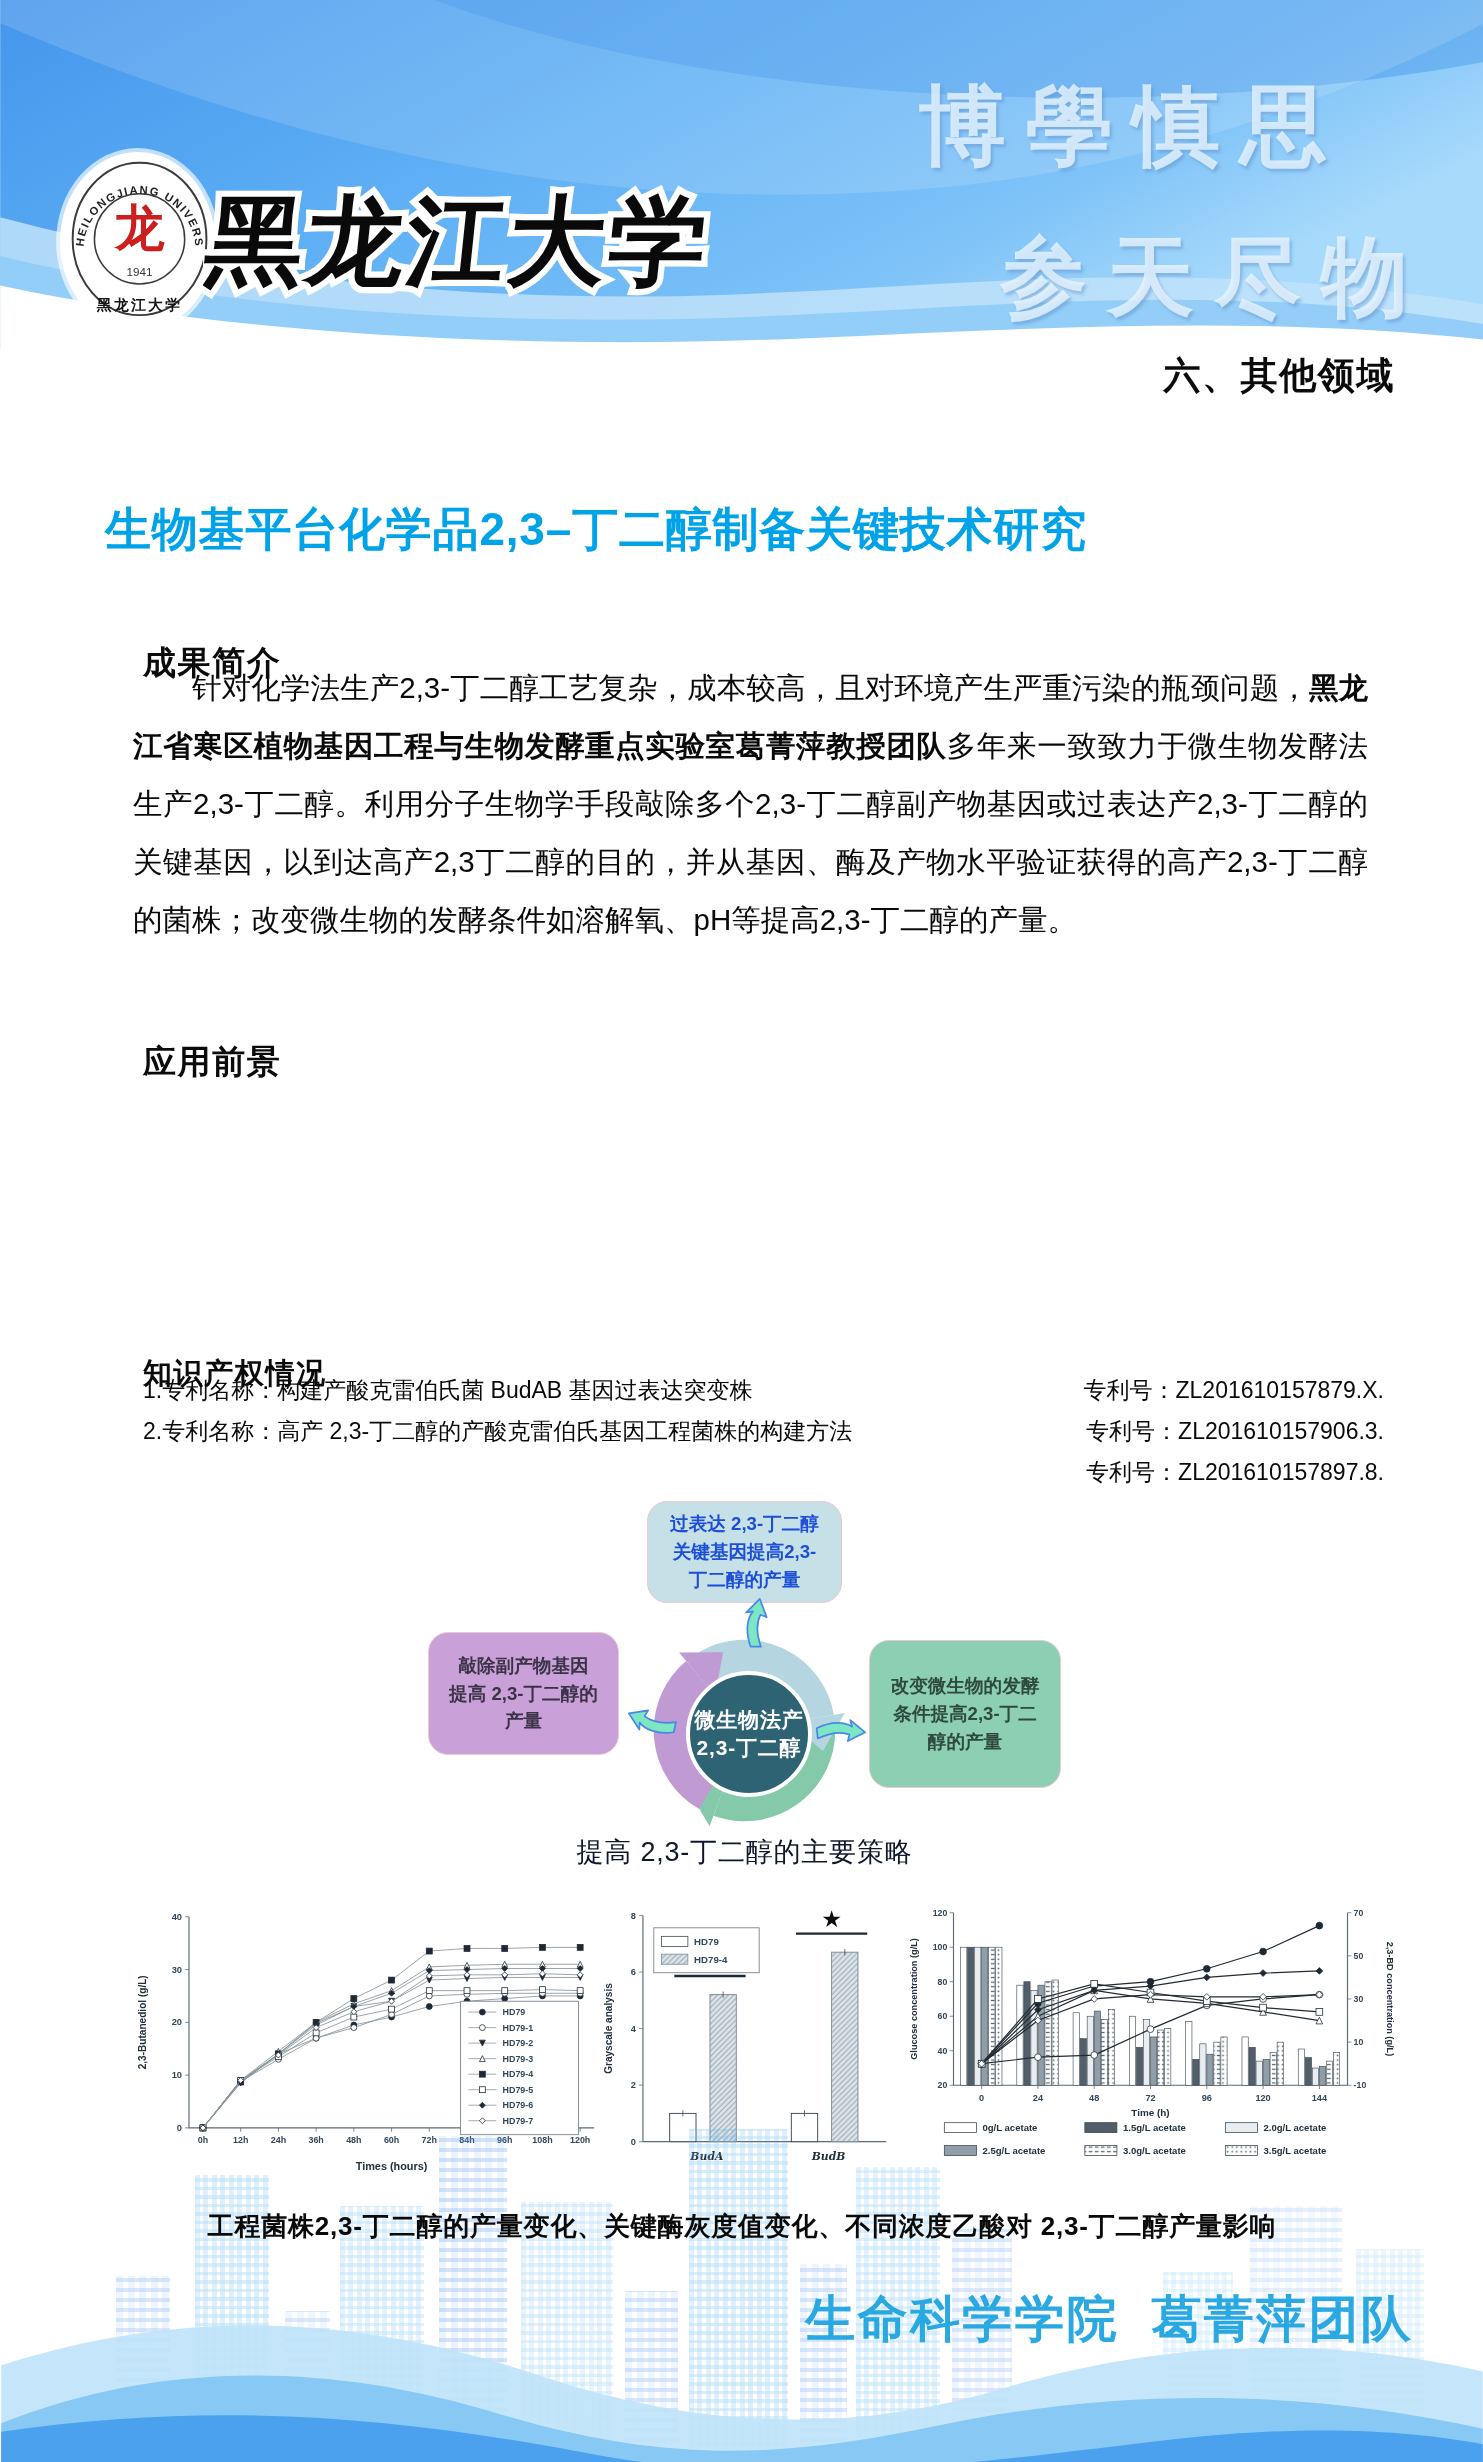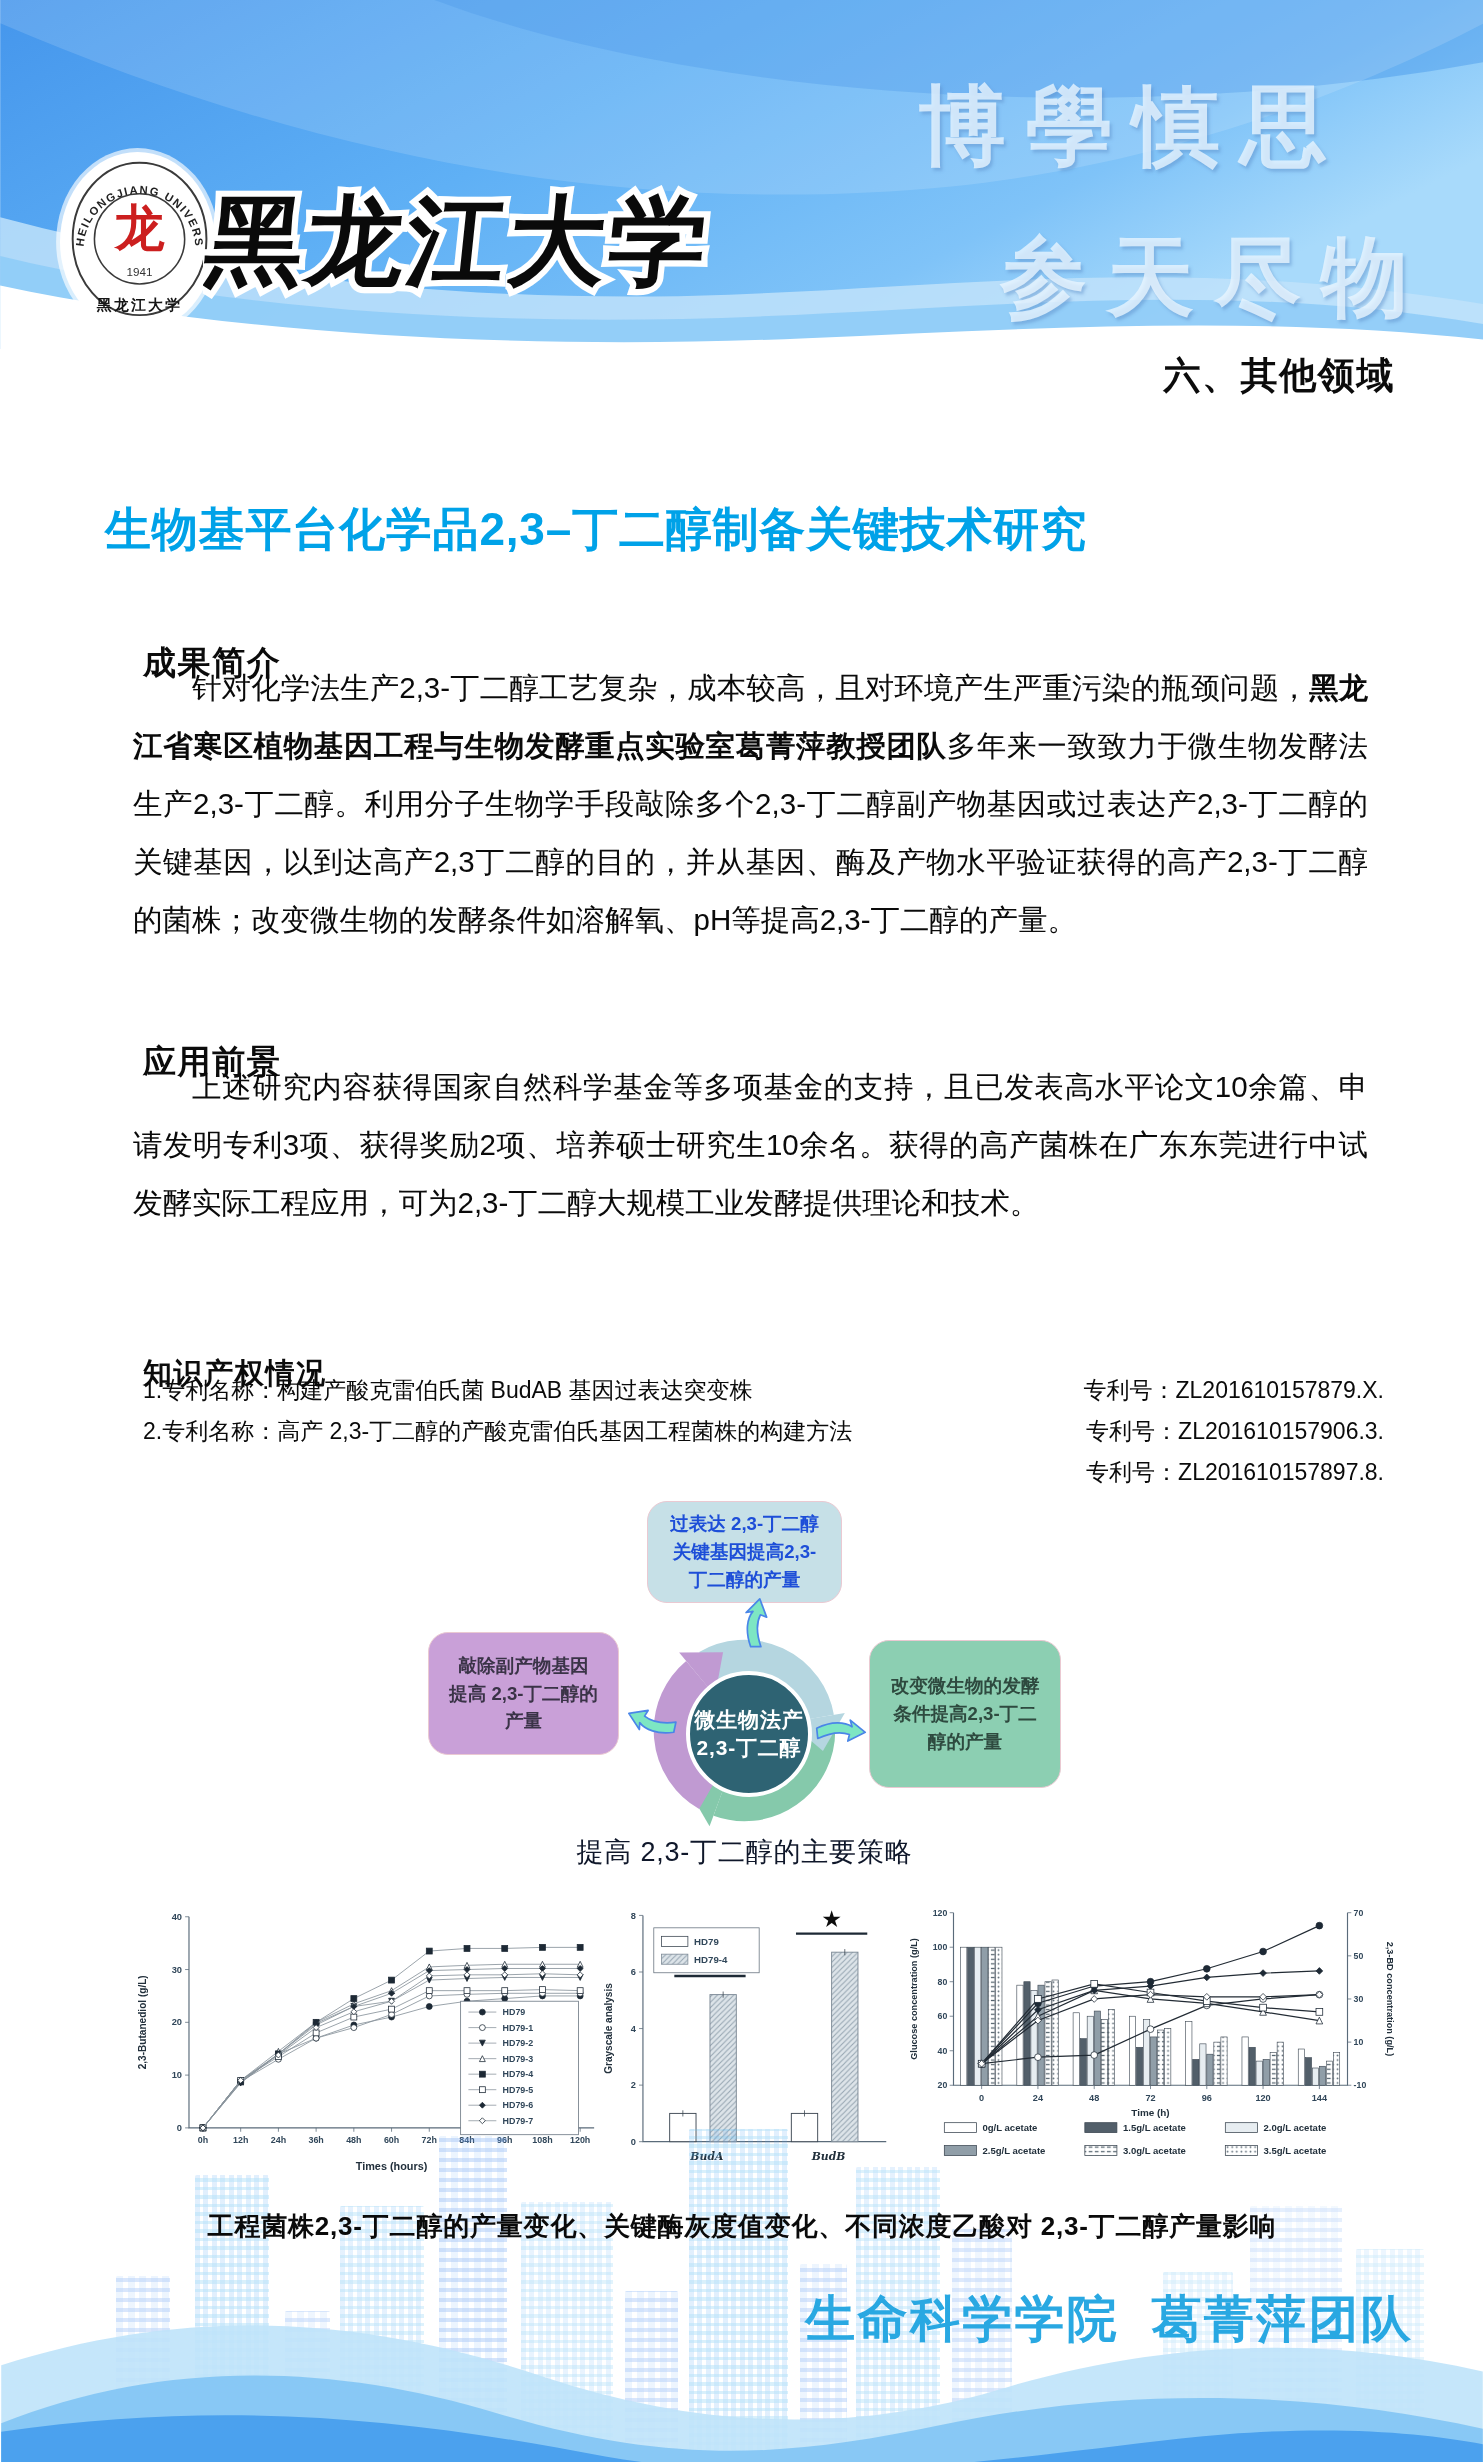--- a/index.html
+++ b/index.html
@@ -114,21 +114,20 @@
     </div>
   </header>
 
   <div class="section-label">六、其他领域</div>
   <h1 class="main-title">生物基平台化学品2,3–丁二醇制备关键技术研究</h1>
 
   <h2 class="h2" style="top:614px">成果简介</h2>
   <p class="body-p" style="top:659px"><span>针对化学法生产2,3-丁二醇工艺复杂，成本较高，且对环境产生严重污染的瓶颈问题，</span><b>黑龙江省寒区植物基因工程与生物发酵重点实验室葛菁萍教授团队</b><span>多年来一致致力于微生物发酵法生产2,3-丁二醇。利用分子生物学手段敲除多个2,3-丁二醇副产物基因或过表达产2,3-丁二醇的关键基因，以到达高产2,3丁二醇的目的，并从基因、酶及产物水平验证获得的高产2,3-丁二醇的菌株；改变微生物的发酵条件如溶解氧、pH等提高2,3-丁二醇的产量。</span></p>
 
   <h2 class="h2" style="top:1013px">应用前景</h2>
-  <p class="body-p" style="top:1058px">上述研究内容获得国家自然科学基金等多项基金的支持，且已发表高水平论文10余篇、申请发明专利3项、获得奖励2项、培养硕士研究生10余名。获得的高产菌株在广东东莞进行中试发酵实际工程应用，可为2,3-丁二醇大规模工业发酵提供理论和技术。</p>
 
   <h3 class="h3" style="top:1325px">知识产权情况</h3>
   <div class="ip-rows">
     <div class="ip-row">
       <span class="p-name">1.专利名称：构建产酸克雷伯氏菌 BudAB 基因过表达突变株</span>
       <span class="p-num">专利号：ZL201610157879.X.</span>
     </div>
     <div class="ip-row">
       <span class="p-name">2.专利名称：高产 2,3-丁二醇的产酸克雷伯氏基因工程菌株的构建方法</span>
       <span class="p-num">专利号：ZL201610157906.3.</span>

